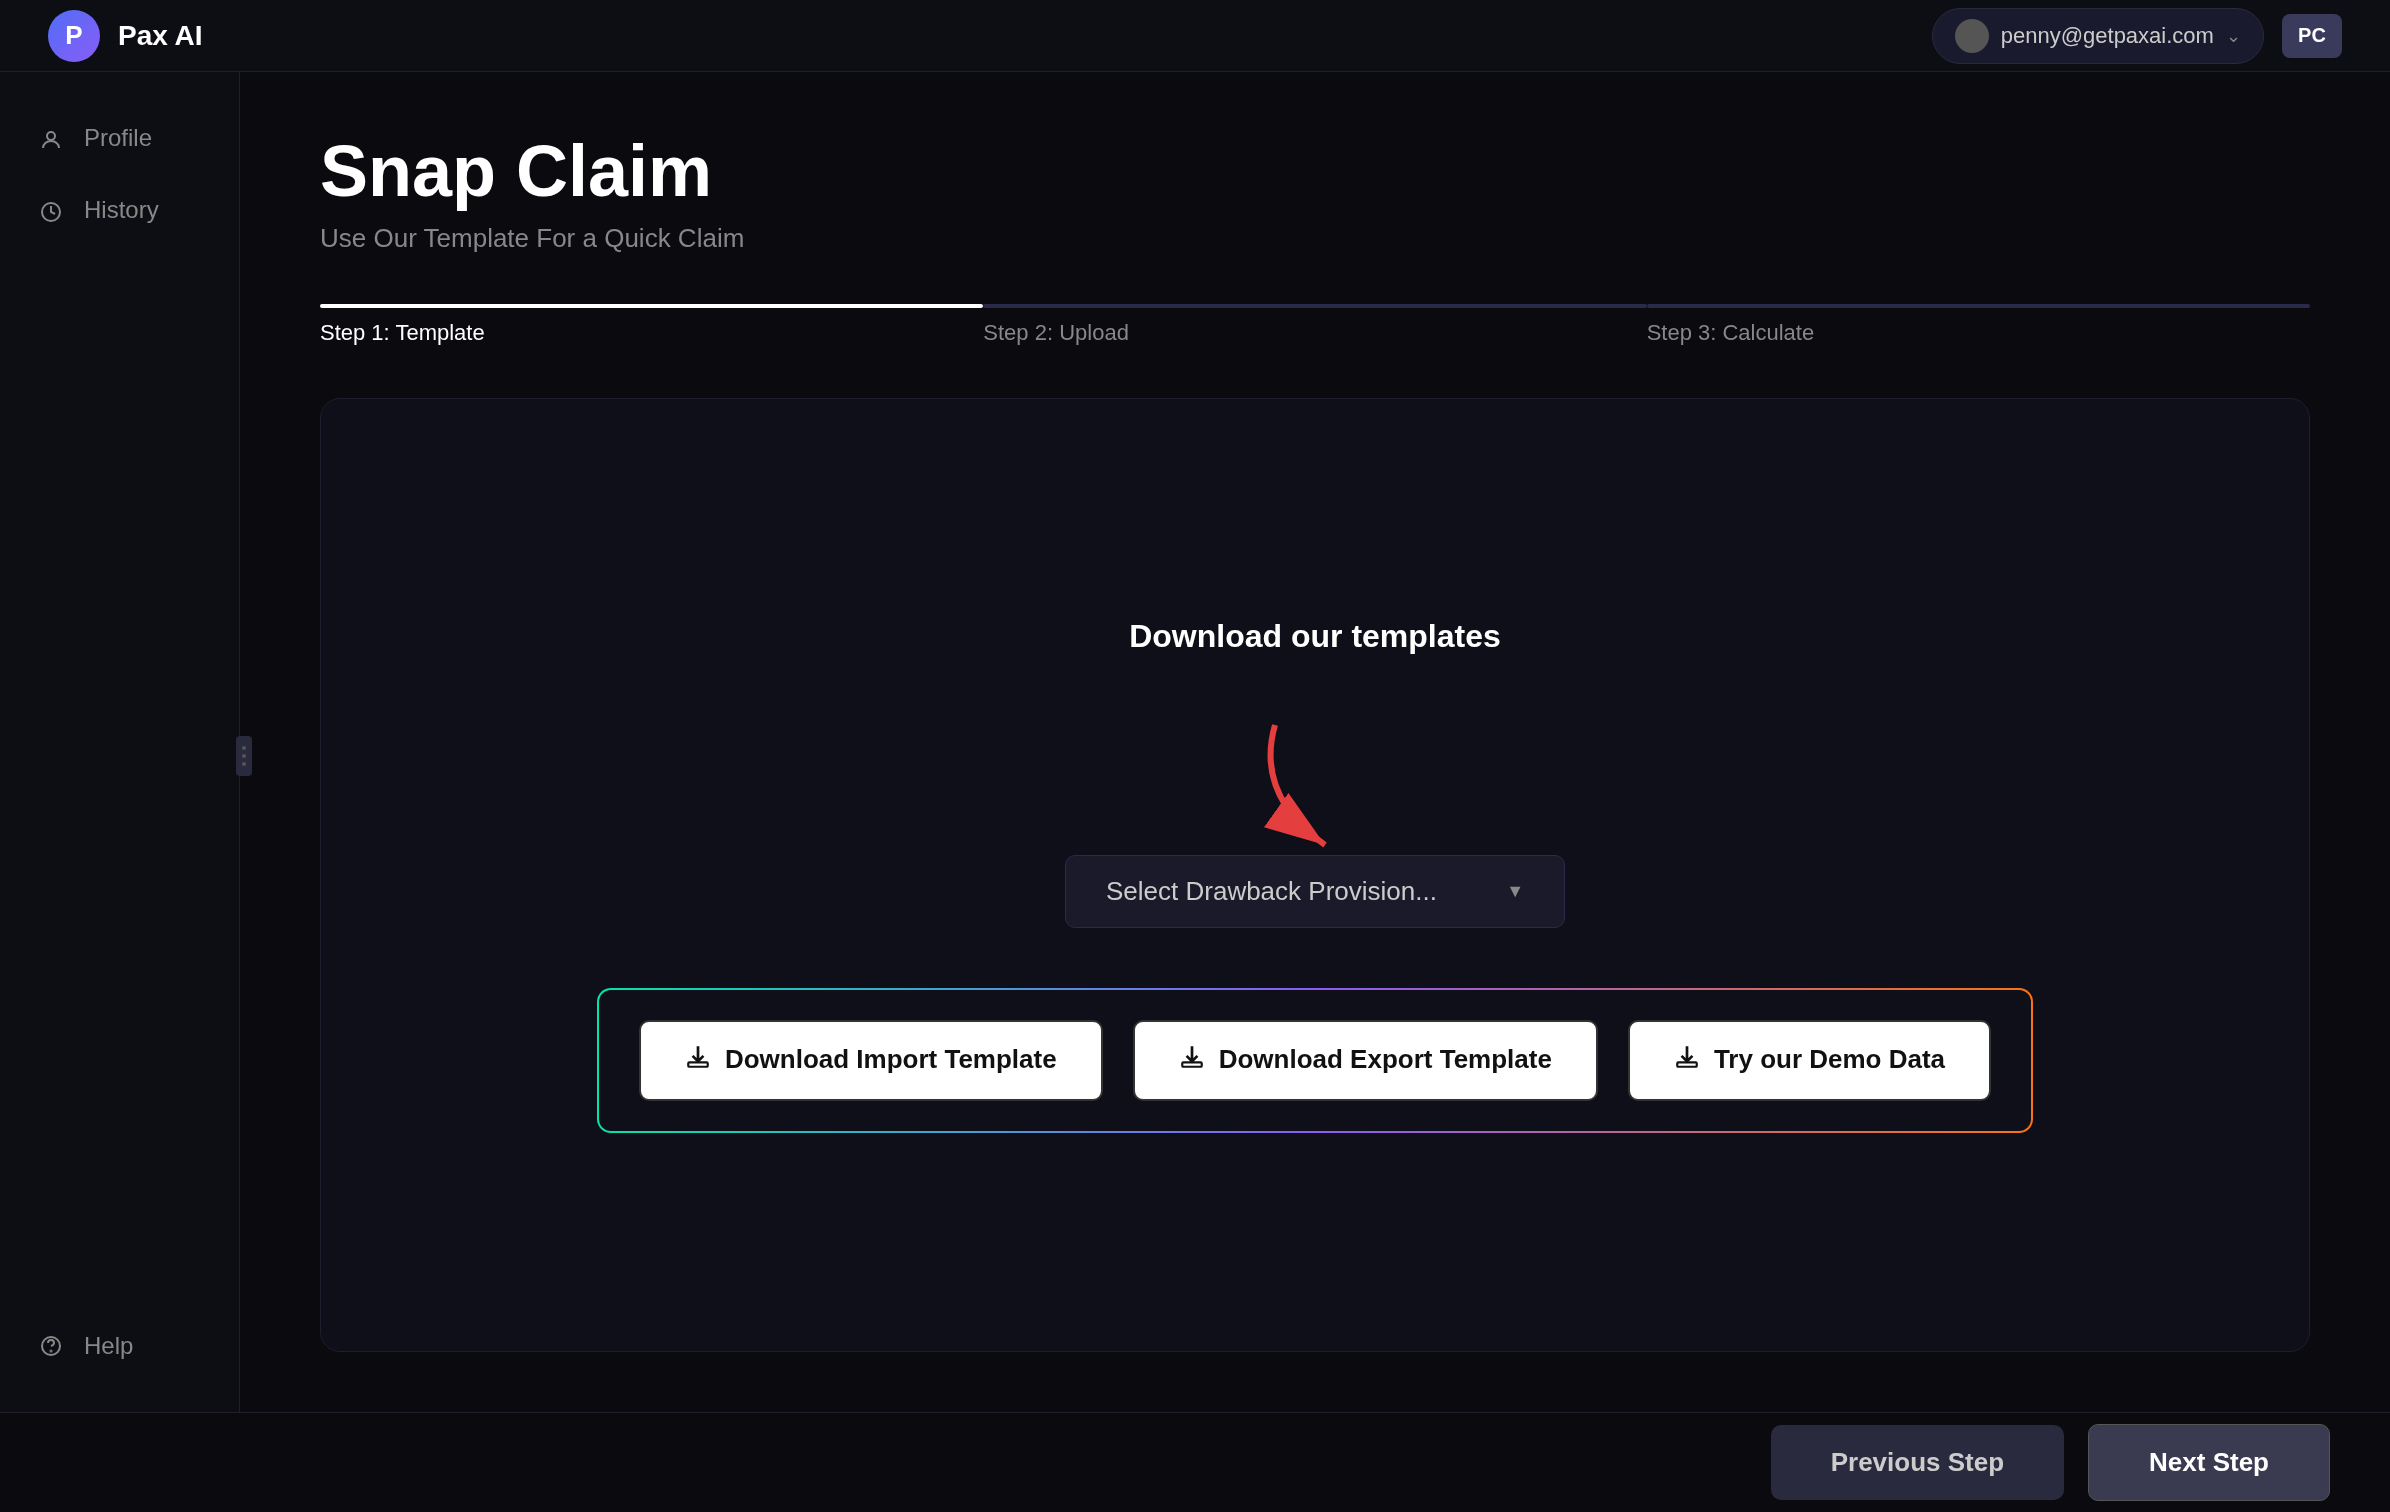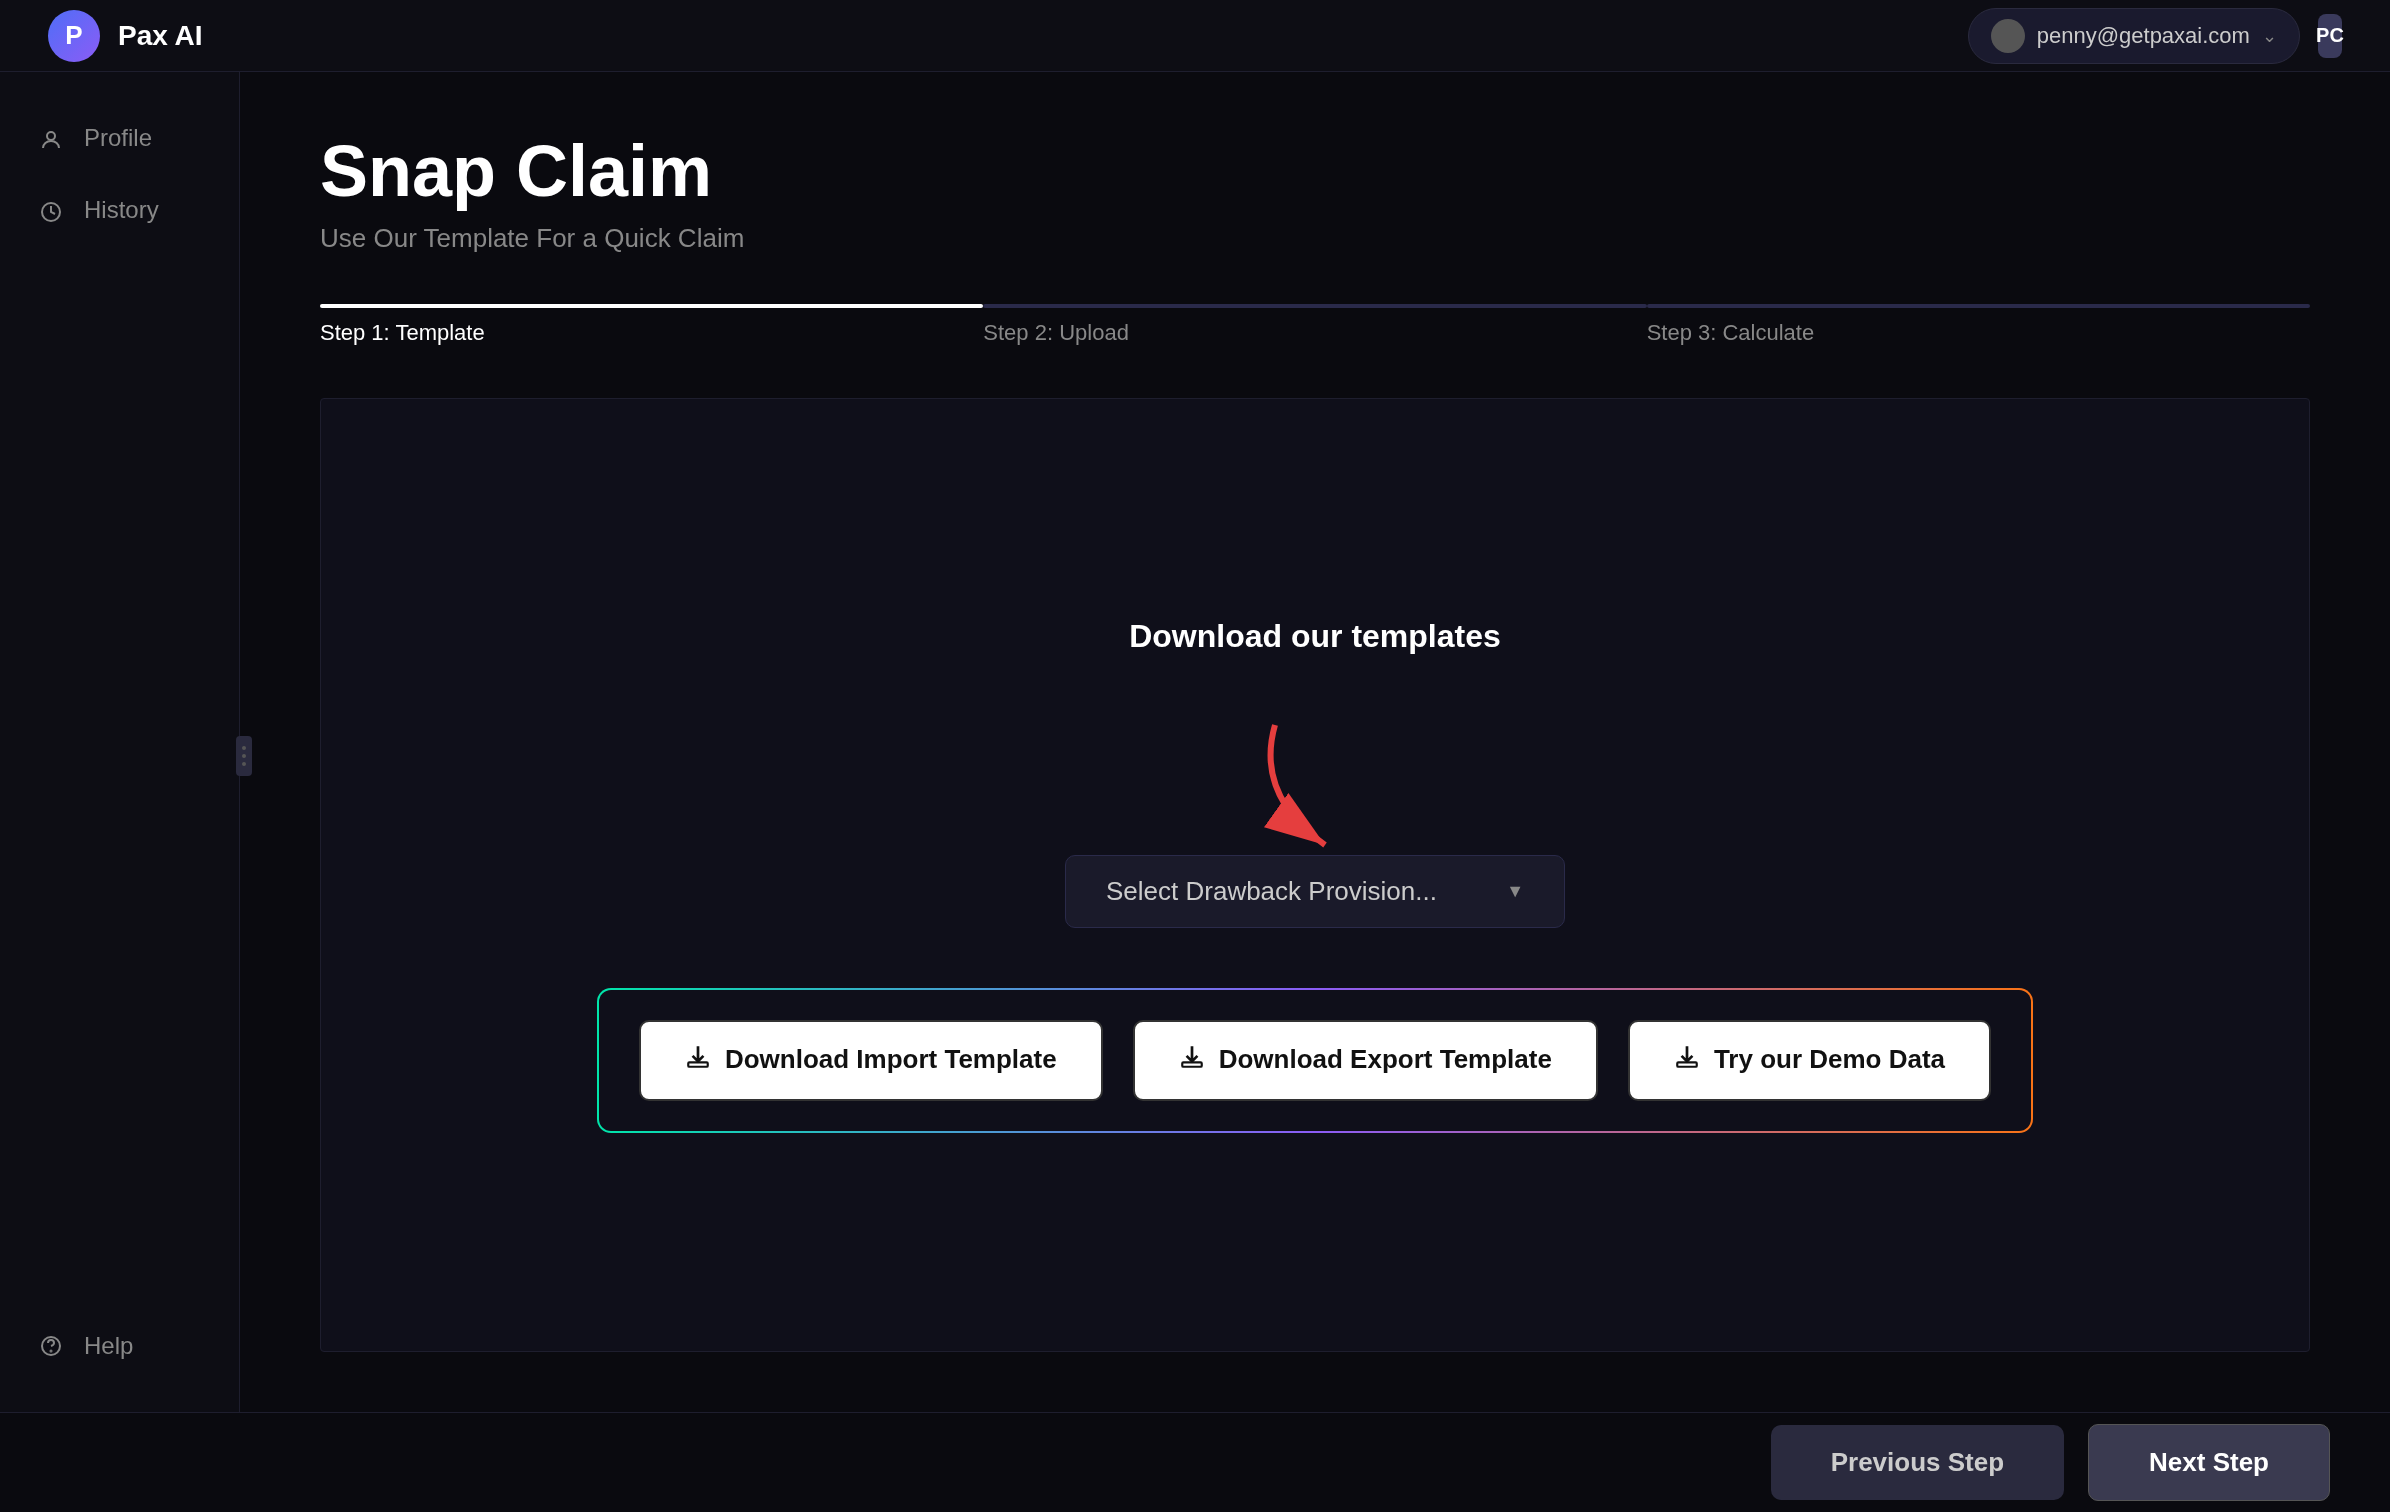--- a/index.html
+++ b/index.html
@@ -70,21 +70,21 @@
     }
     .user-email {
       font-size: 22px;
       color: #ccc;
     }
     .user-chevron {
       color: #888;
       font-size: 18px;
     }
     .user-initials {
-      width: 24px;
+      width: 60px;
       height: 44px;
       background: #3a3a5c;
       border-radius: 8px;
       display: flex;
       align-items: center;
       justify-content: center;
       font-size: 20px;
       font-weight: 700;
       color: #fff;
     }
@@ -185,21 +185,21 @@
     .step-tab-label {
       font-size: 22px;
       color: #888;
     }
     .step-tab.active .step-tab-label { color: #fff; }
 
     
     .card {
       background: #0f0f1a;
       border: 1px solid #1e1e2e;
-      border-radius: 4px;
+      border-radius: 20px;
       padding: 80px 60px;
       flex: 1;
       display: flex;
       flex-direction: column;
       align-items: center;
       justify-content: center;
       position: relative;
     }
     .card-heading {
       font-size: 32px;

